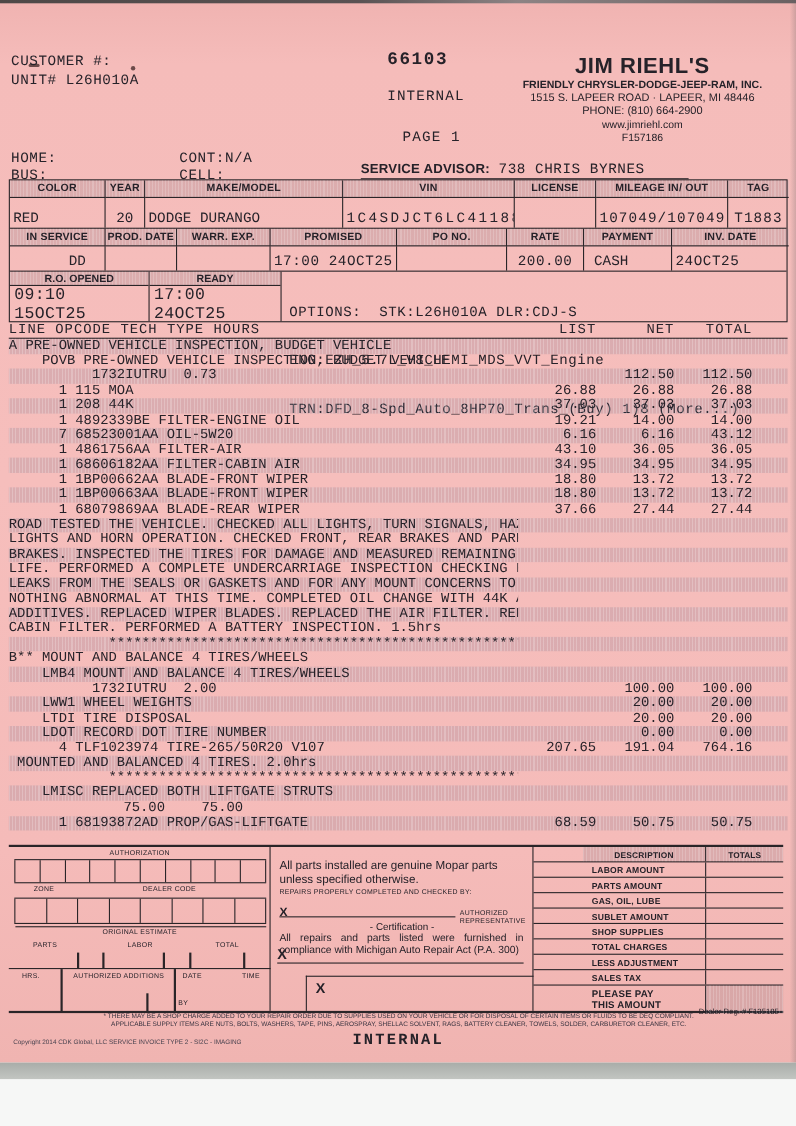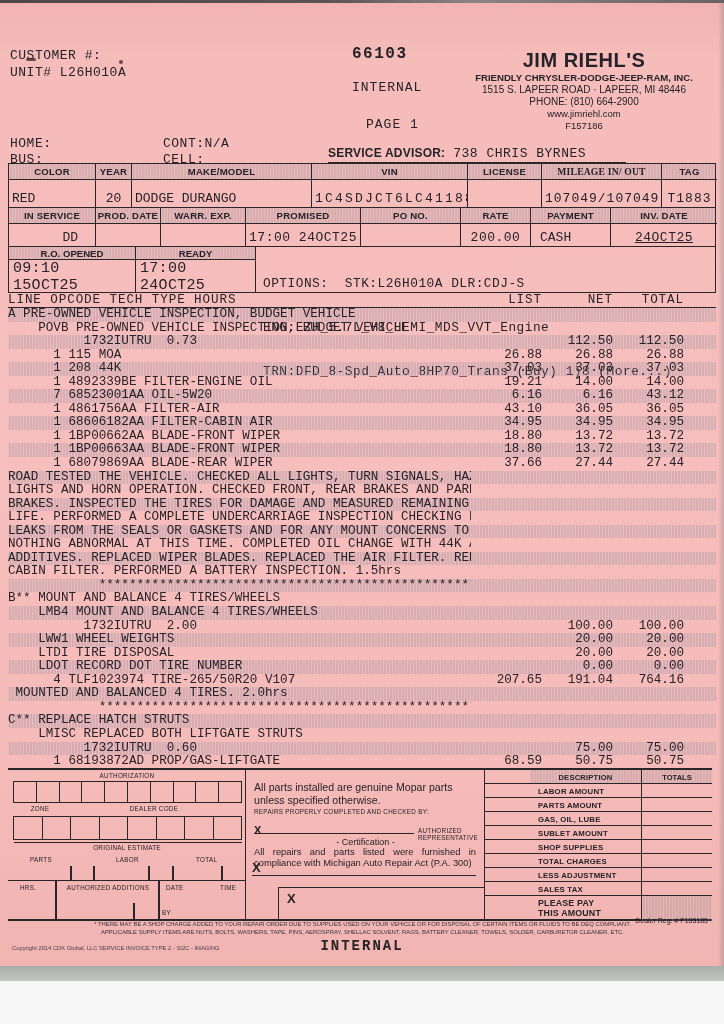--- a/index.html
+++ b/index.html
@@ -130,21 +130,21 @@
     <span class="mono" id="advisor-value">738 CHRIS BYRNES</span>
   </div>
 
   <div class="abs" id="vtable">
     <div class="vrow" id="vrow1h">
         <div class="vcell vhead ht" style="width: 87px; flex: 0 0 87px;">COLOR</div>
         <div class="vcell vhead ht" style="width: 36px; flex: 0 0 36px;">YEAR</div>
         <div class="vcell vhead ht" style="width: 180px; flex: 0 0 180px;">MAKE/MODEL</div>
         <div class="vcell vhead ht" style="width: 156px; flex: 0 0 156px;">VIN</div>
         <div class="vcell vhead ht" style="width: 74px; flex: 0 0 74px;">LICENSE</div>
-        <div class="vcell vhead ht" style="width: 120px; flex: 0 0 120px; font-family: Liberation Serif, serif;">MILEAGE IN/ OUT</div>
+        <div class="vcell vhead ht" style="width: 120px; flex: 0 0 120px;">MILEAGE IN/ OUT</div>
         <div class="vcell vhead ht" style="width: 55px; flex: 0 0 55px;">TAG</div>
       </div>
     <div class="vrow vals mono" id="vrow1v" style="height:28px;">
         <div class="vcell vval" style="width: 87px; flex: 0 0 87px;">
           <span style="width: 100%; text-align: left;">RED</span>
         </div>
         <div class="vcell vval" style="width: 36px; flex: 0 0 36px;">
           <span style="width: 100%; text-align: center;">20</span>
         </div>
         <div class="vcell vval" style="width: 180px; flex: 0 0 180px;">
@@ -189,21 +189,21 @@
         <div class="vcell vval" style="width: 100px; flex: 0 0 100px;">
           <span style="width: 100%; text-align: left;"></span>
         </div>
         <div class="vcell vval" style="width: 70px; flex: 0 0 70px;">
           <span style="width: 100%; text-align: center; letter-spacing: 0.5px;">200.00</span>
         </div>
         <div class="vcell vval" style="width: 80px; flex: 0 0 80px;">
           <span style="width: 100%; padding-left: 6px; text-align: left;">CASH</span>
         </div>
         <div class="vcell vval" style="width: 106px; flex: 0 0 106px;">
-          <span style="width: 100%; text-align: center; letter-spacing: 0.5px; text-decoration: underline;">24OCT25</span>
+          <span style="width: 100%; text-align: left; letter-spacing: 0.5px;">24OCT25</span>
         </div>
       </div>
     <div id="ro-strip" style="position:relative;">
       <div class="ro-cell" style="width:127px;">
         <div class="ro-label ht">R.O. OPENED</div>
         <div class="ro-val mono">09:10 15OCT25</div>
       </div>
       <div class="ro-cell" style="width:120px;">
         <div class="ro-label ht">READY</div>
         <div class="ro-val mono">17:00 24OCT25</div>
@@ -246,23 +246,22 @@
       <div class="line"><span class="txt">            ******************************************************************</span><span class="c"></span><span class="c"></span><span class="c"></span></div>
       <div class="line"><span class="txt">B** MOUNT AND BALANCE 4 TIRES/WHEELS</span><span class="c"></span><span class="c"></span><span class="c"></span></div>
       <div class="line"><span class="txt">    LMB4 MOUNT AND BALANCE 4 TIRES/WHEELS</span><span class="c"></span><span class="c"></span><span class="c"></span></div>
       <div class="line"><span class="txt">          1732IUTRU  2.00</span><span class="c"></span><span class="c">100.00</span><span class="c">100.00</span></div>
       <div class="line"><span class="txt">    LWW1 WHEEL WEIGHTS</span><span class="c"></span><span class="c">20.00</span><span class="c">20.00</span></div>
       <div class="line"><span class="txt">    LTDI TIRE DISPOSAL</span><span class="c"></span><span class="c">20.00</span><span class="c">20.00</span></div>
       <div class="line"><span class="txt">    LDOT RECORD DOT TIRE NUMBER</span><span class="c"></span><span class="c">0.00</span><span class="c">0.00</span></div>
       <div class="line"><span class="txt">      4 TLF1023974 TIRE-265/50R20 V107</span><span class="c">207.65</span><span class="c">191.04</span><span class="c">764.16</span></div>
       <div class="line"><span class="txt"> MOUNTED AND BALANCED 4 TIRES. 2.0hrs</span><span class="c"></span><span class="c"></span><span class="c"></span></div>
       <div class="line"><span class="txt">            ******************************************************************</span><span class="c"></span><span class="c"></span><span class="c"></span></div>
-      <div class="line"><span class="txt">C** REPLACE HATCH STRUTS</span><span class="c"></span><span class="c"></span><span class="c"></span></div>
       <div class="line"><span class="txt">    LMISC REPLACED BOTH LIFTGATE STRUTS</span><span class="c"></span><span class="c"></span><span class="c"></span></div>
-      <div class="line"><span class="txt">          1732IUTRU  0.60</span><span class="c"></span><span class="c">75.00</span><span class="c">75.00</span></div>
+      <div class="line"><span class="c"></span><span class="c">75.00</span><span class="c">75.00</span></div>
       <div class="line"><span class="txt">      1 68193872AD PROP/GAS-LIFTGATE</span><span class="c">68.59</span><span class="c">50.75</span><span class="c">50.75</span></div>
     </div>
 
   <div class="abs" id="footer" style="position:absolute;">
     <div id="f-left">
       <div id="auth-title" class="tiny">AUTHORIZATION</div>
       <div class="boxrow" style="left:5px;top:11px;width:229px;height:22px;">
         <div class="bx"></div>
           <div class="bx"></div>
           <div class="bx"></div>

